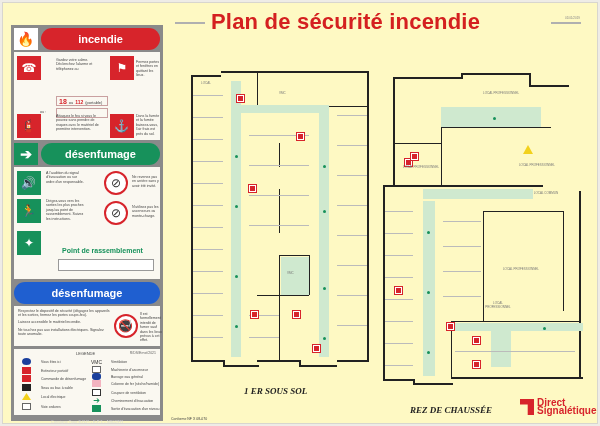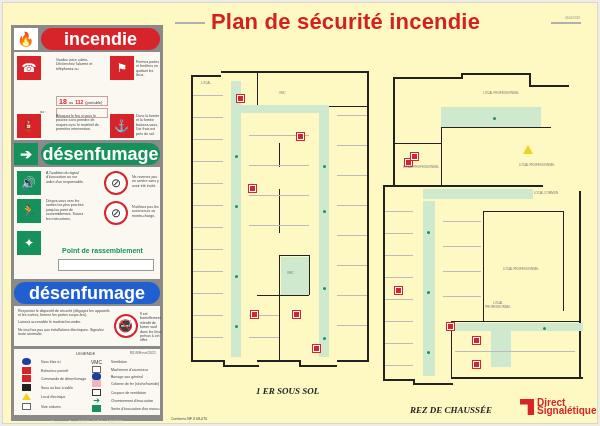--- a/index.html
+++ b/index.html
@@ -9,21 +9,21 @@
   .title { position: absolute; left: 208px; top: 6px; font-size: 22px; font-weight: bold; color: #d42020; white-space: nowrap; letter-spacing: 0.2px; }
   .title-line-l { position: absolute; left: 172px; top: 19px; width: 30px; height: 2px; background: #b0b0b0; }
   .title-line-r { position: absolute; left: 548px; top: 19px; width: 30px; height: 2px; background: #b0b0b0; }
   .date-box { position: absolute; left: 562px; top: 13px; font-size: 3px; color: #888; }
   .address { position: absolute; left: 345px; top: 36px; font-family: "Liberation Serif", serif; font-style: italic; font-weight: bold; font-size: 10px; color: #222; text-align: center; line-height: 13px; }
 
   
   .panel { position: absolute; left: 8px; top: 22px; width: 152px; height: 396px; background: #8a8a8a; padding: 3px; }
   .band { position: relative; height: 22px; display: flex; margin-bottom: 2px; }
   .band .ico { width: 24px; height: 22px; background: #fff; display: flex; align-items: center; justify-content: center; font-size: 14px; margin-right: 3px; }
-  .band .lbl { flex: 1; color: #fff; font-weight: bold; font-size: 18px; display: flex; align-items: center; justify-content: center; border-radius: 11px; }
+  .band .lbl { flex: 1; color: #fff; font-weight: bold; font-size: 11px; display: flex; align-items: center; justify-content: center; border-radius: 11px; }
   .red .lbl { background: #d7242b; }
   .green .lbl { background: #17915b; }
   .green .ico { background: #17915b; color: #fff; font-weight: bold; }
   .blue .lbl { background: #1f5fd0; }
   .block { background: #faf8f1; padding: 3px; position: relative; margin-bottom: 3px; }
   .fire-block { height: 88px; }
   .evac-block { height: 112px; }
   .prev-block { height: 40px; }
   .legend-block { height: 66px; }
   .footer-strip { height: 8px; color: #ddd; font-size: 4px; text-align: center; line-height: 8px; }
@@ -246,21 +246,21 @@
     <div class="arrow-dot" style="left:44px;top:200px;"></div>
     <div class="arrow-dot" style="left:44px;top:250px;"></div>
     <div class="arrow-dot" style="left:132px;top:90px;"></div>
     <div class="arrow-dot" style="left:132px;top:135px;"></div>
     <div class="arrow-dot" style="left:132px;top:212px;"></div>
     <div class="arrow-dot" style="left:132px;top:262px;"></div>
     <div class="room-lbl" style="left:10px;top:6px;">LOCAL</div>
     <div class="room-lbl" style="left:88px;top:16px;">VMC</div>
     <div class="room-lbl" style="left:96px;top:196px;">VMC</div>
   </div>
-  <div class="floor-name" style="left:241px;top:383px;margin-left:12px;">1 ER SOUS SOL</div>
+  <div class="floor-name" style="left:241px;top:383px;">1 ER SOUS SOL</div>
 
   <div class="plan" style="left:380px;top:68px;width:200px;height:326px;">
     <div class="wall" style="left:10px;top:6px;width:2px;height:110px;"></div>
     <div class="wall" style="left:10px;top:6px;width:68px;height:2px;"></div>
     <div class="wall" style="left:78px;top:2px;width:2px;height:6px;"></div>
     <div class="wall" style="left:78px;top:2px;width:70px;height:2px;"></div>
     <div class="wall" style="left:146px;top:2px;width:2px;height:14px;"></div>
     <div class="wall" style="left:146px;top:14px;width:40px;height:2px;"></div>
     <div class="wall" style="left:10px;top:114px;width:150px;height:2px;"></div>
     <div class="wall" style="left:0;top:114px;width:2px;height:196px;"></div>

